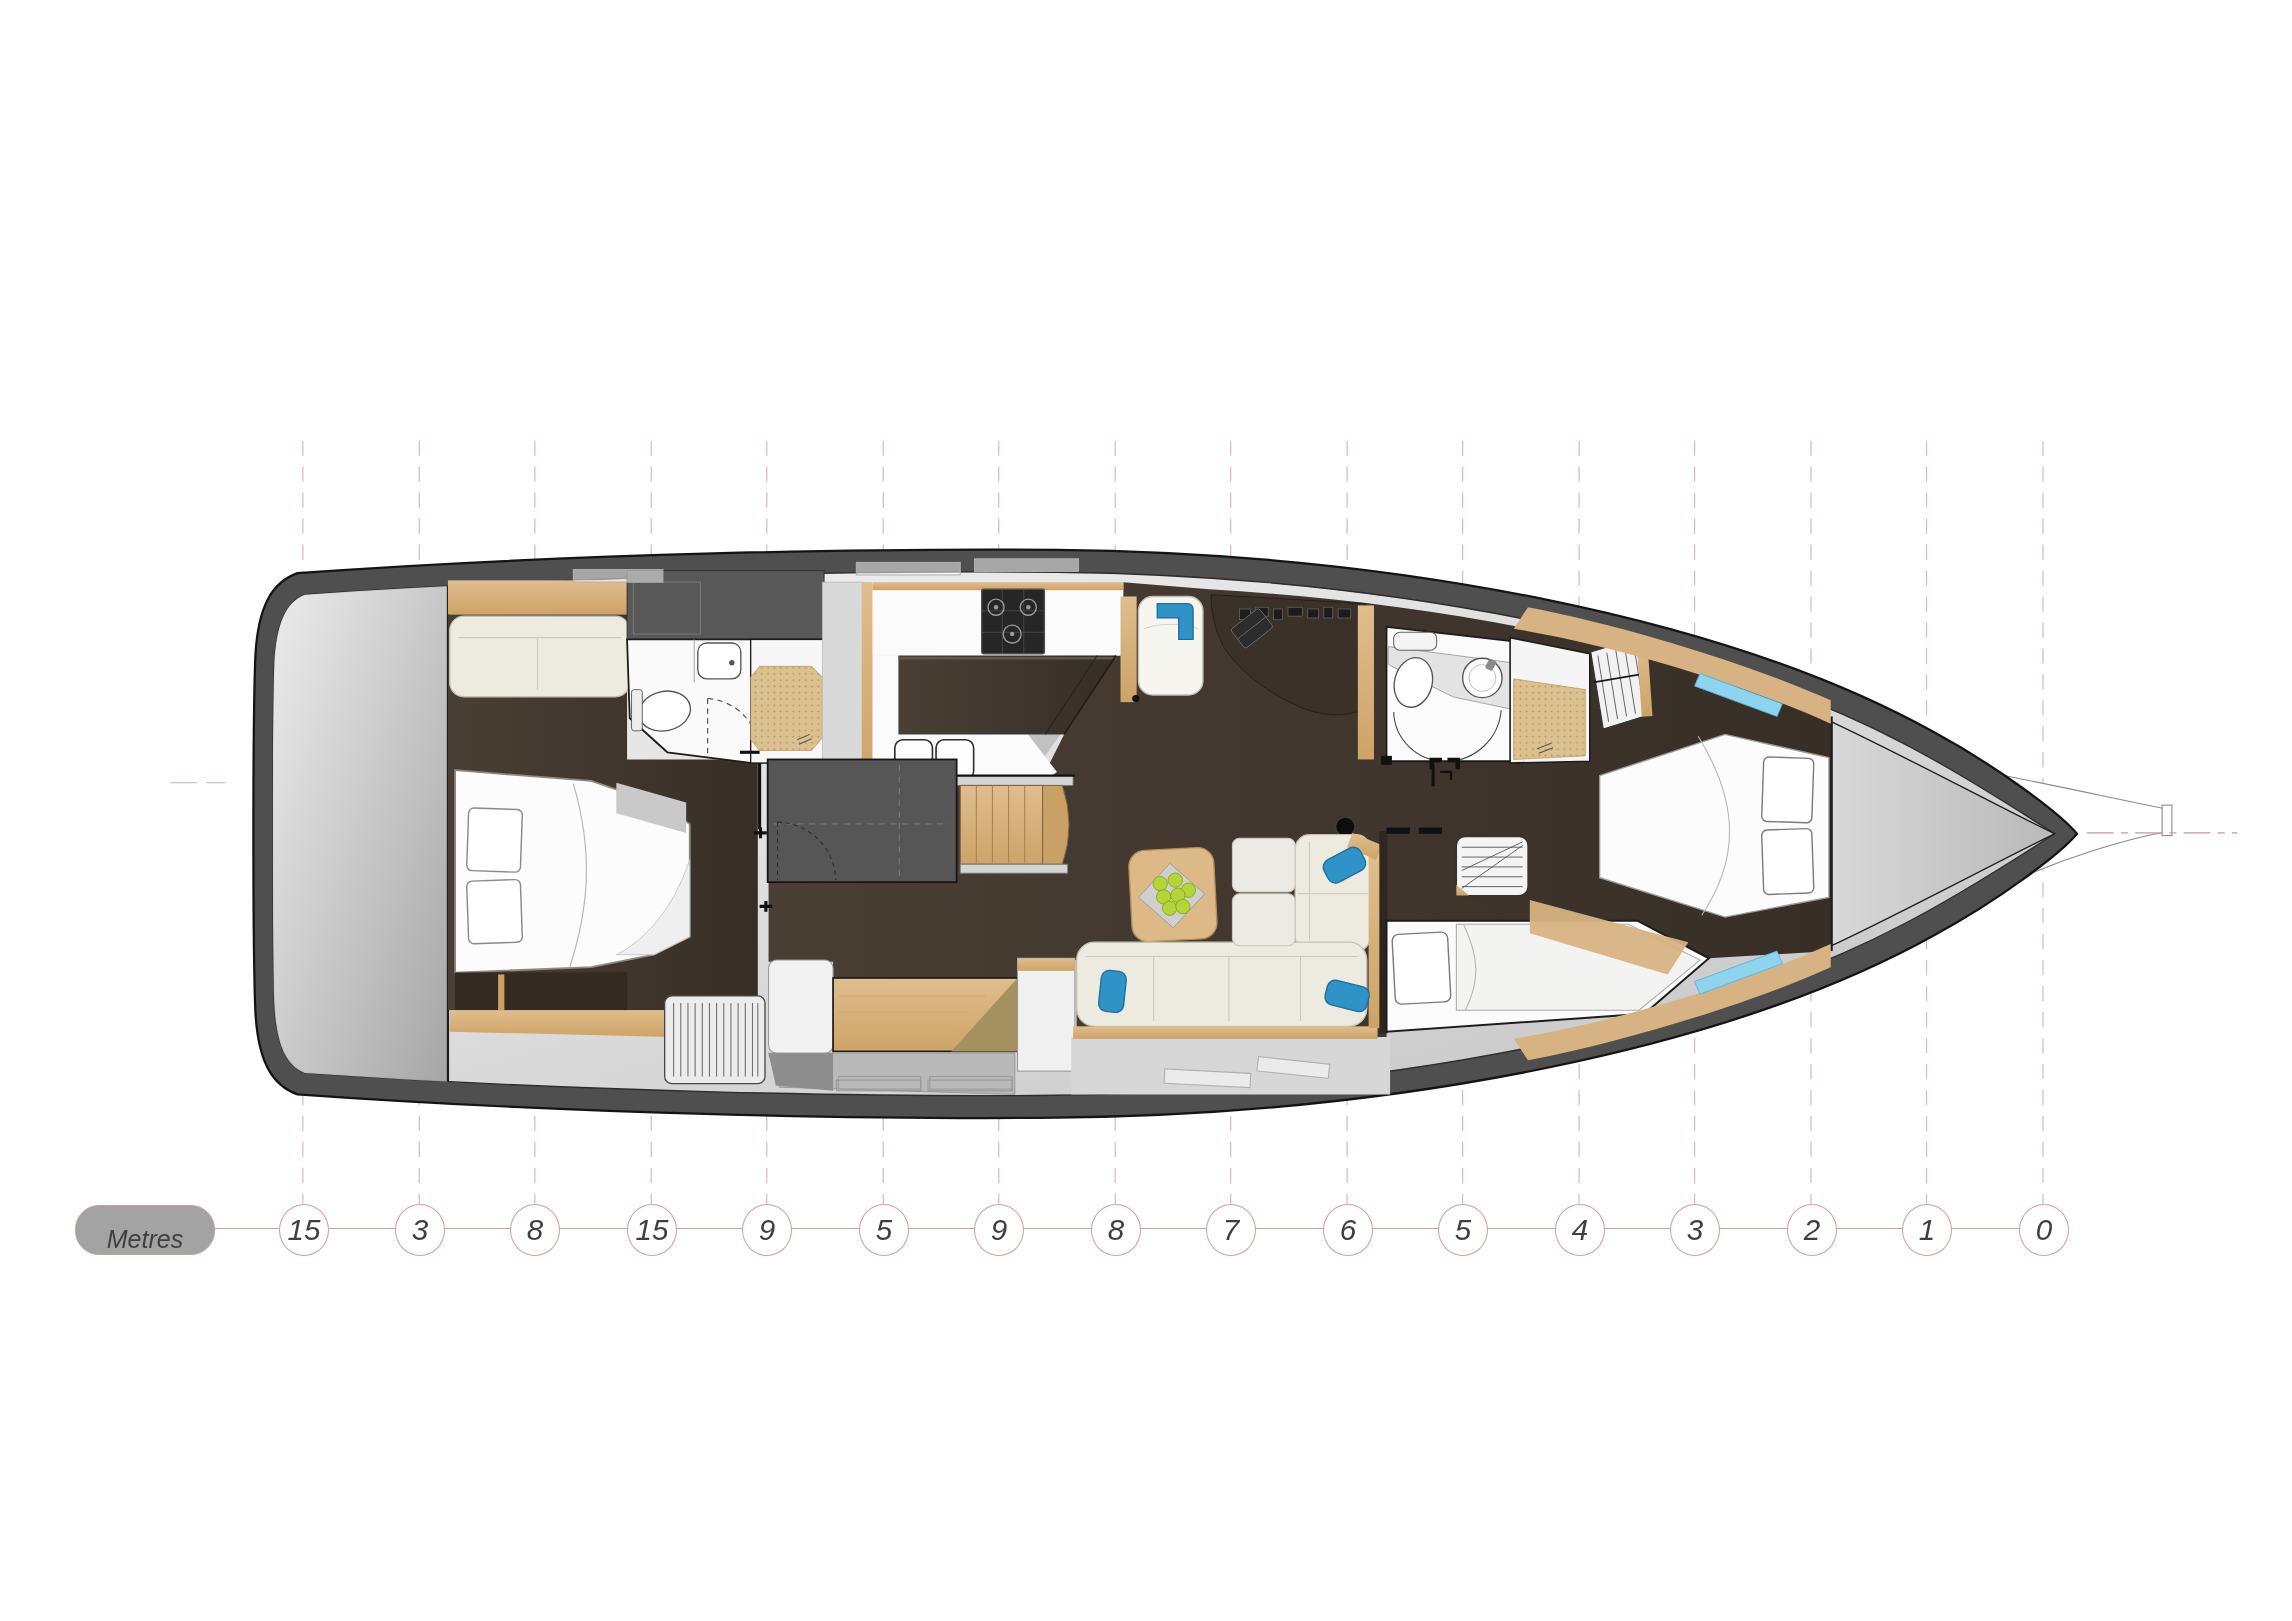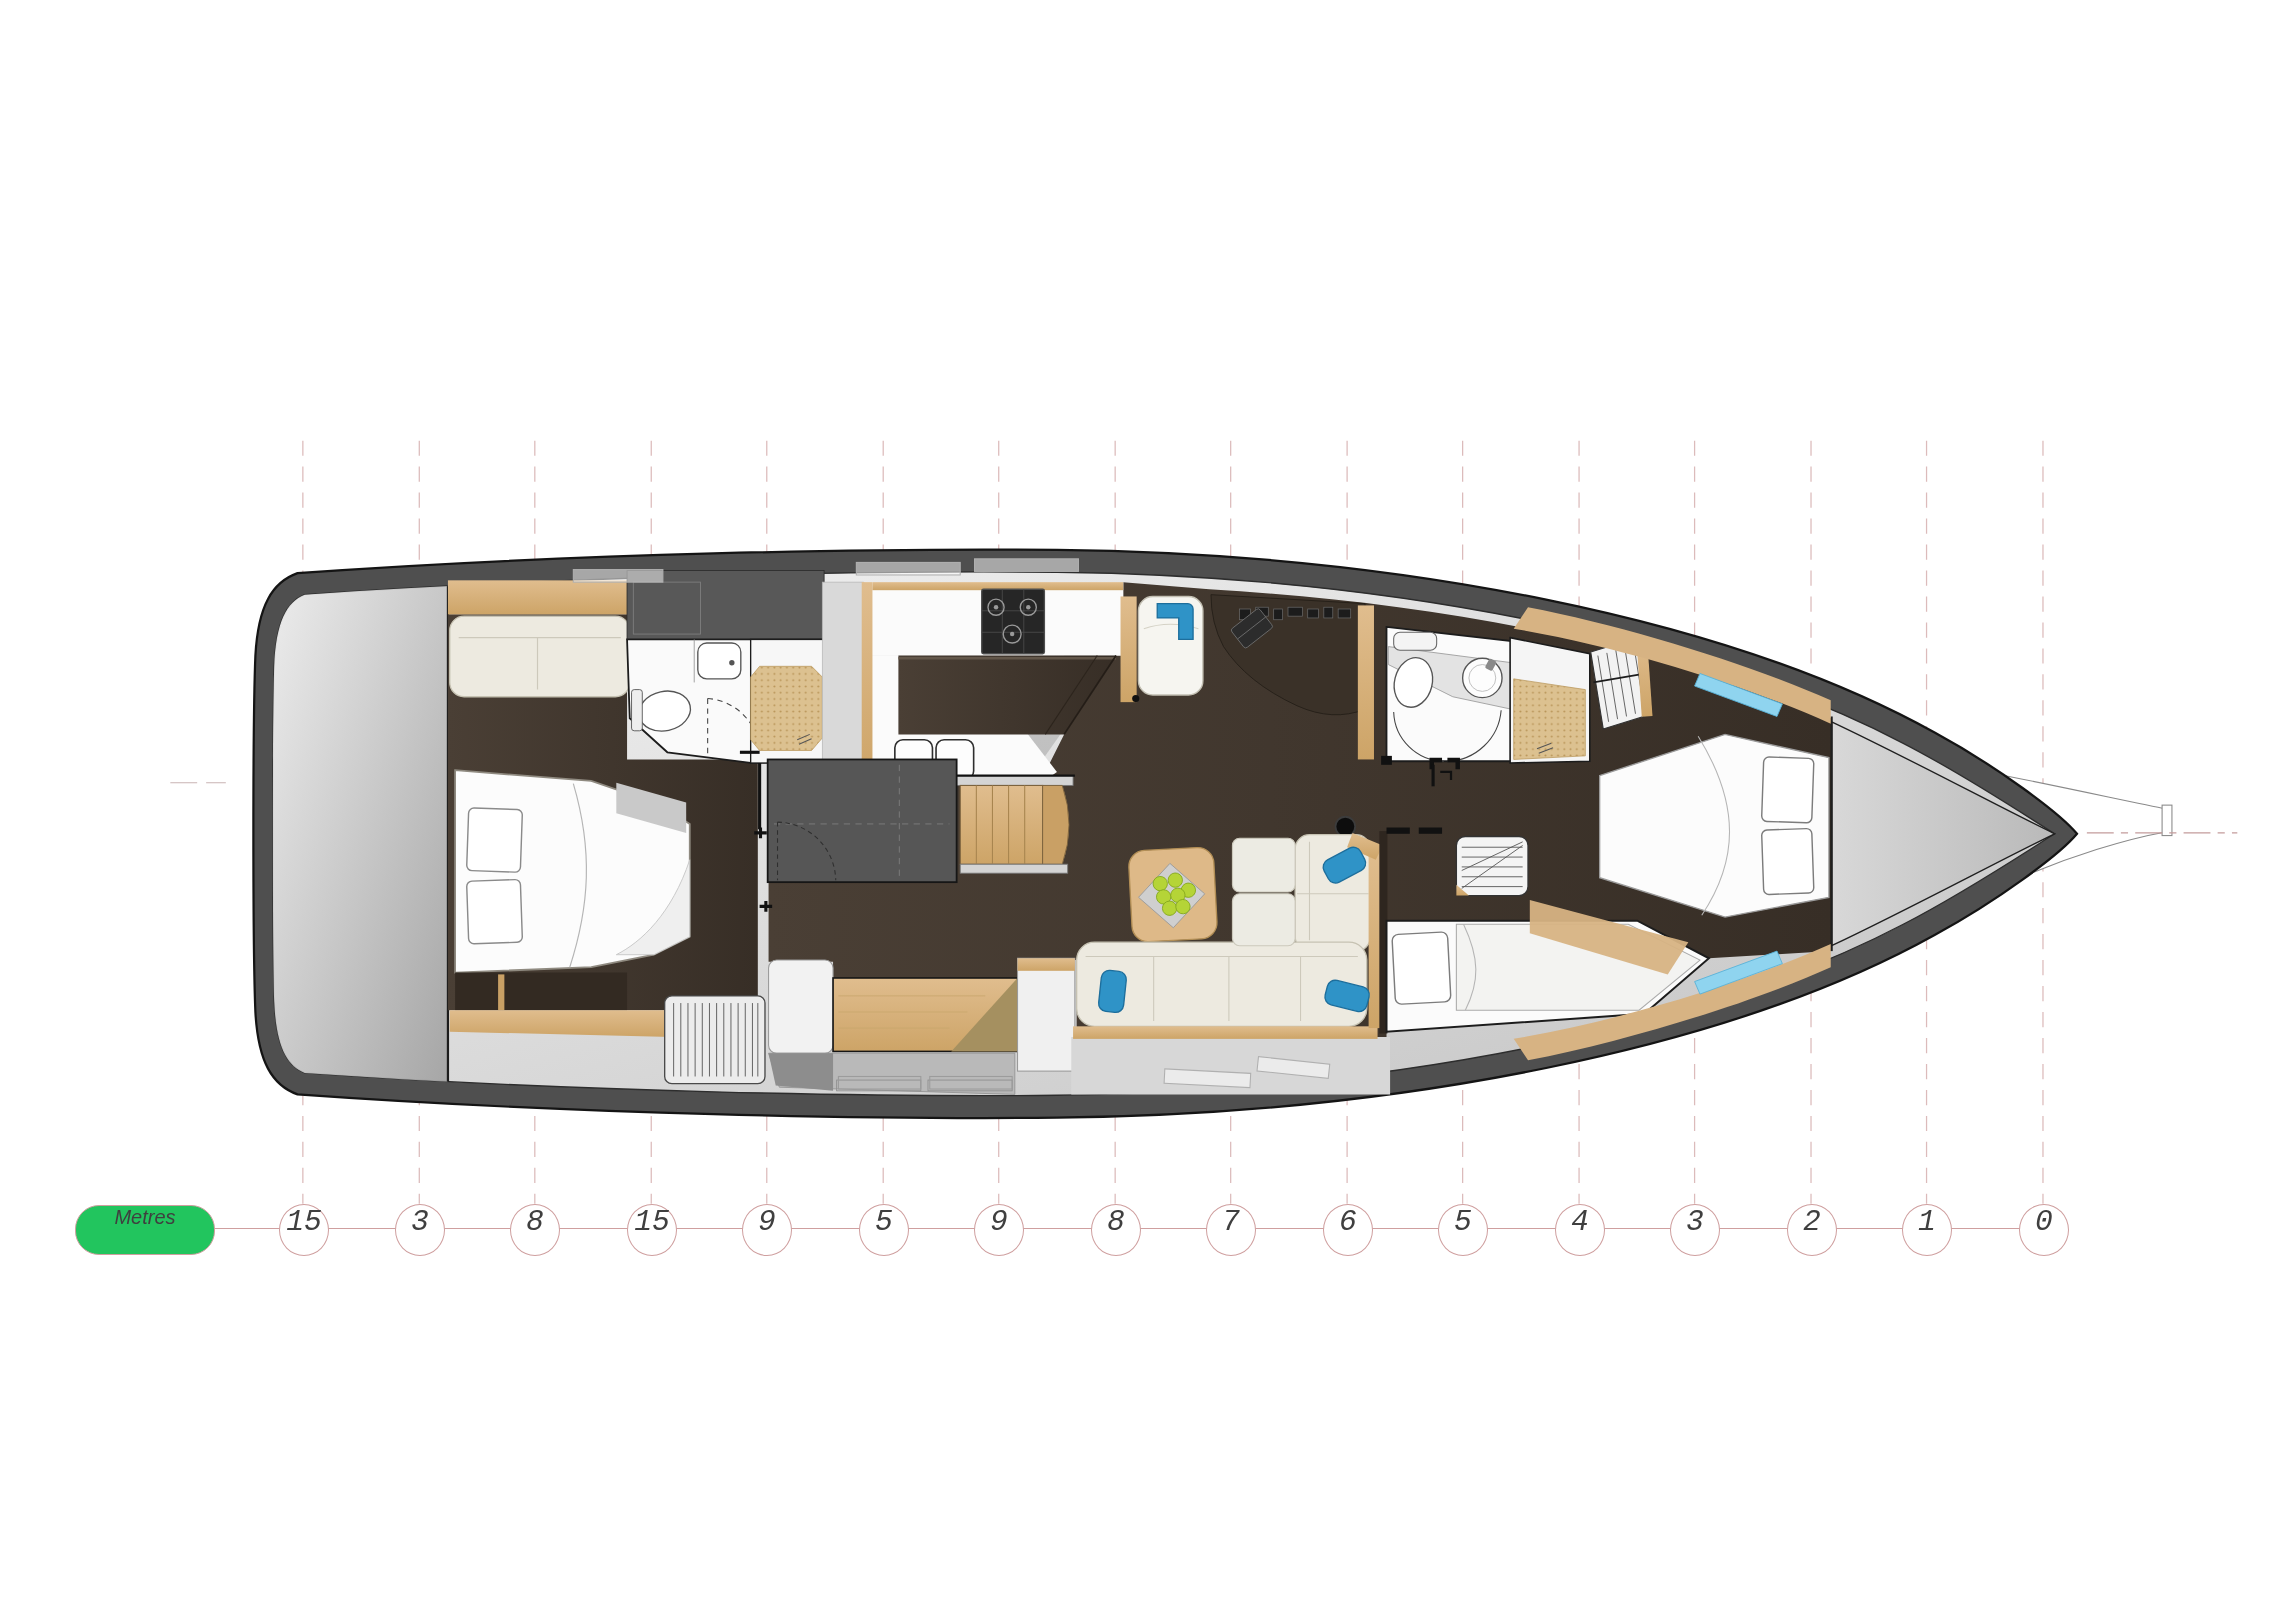--- a/index.html
+++ b/index.html
@@ -4,26 +4,26 @@
 <style>
   html,body{margin:0;padding:0;background:#ffffff;}
   #canvas{position:relative;width:2293px;height:1621px;background:#fff;overflow:hidden;
           font-family:"Liberation Sans", sans-serif;}
   #plan-svg{position:absolute;left:0;top:0;}
   
   .scale-row{position:absolute;left:0;top:0;width:2293px;height:1621px;pointer-events:none;}
   .scale-line{position:absolute;left:213px;top:1228px;width:1830px;height:0;
               border-top:1.3px solid #cf9f9f;}
   .unit-chip{position:absolute;left:75px;top:1205px;width:138px;height:48px;
-             border:1.3px solid #cf9f9f;border-radius:24px;background:#22c55e;
-             display:flex;align-items:flex-start;justify-content:center;
-             font-style:italic;font-size:20px;color:#3f3f3f;}
+             border:1.3px solid #cf9f9f;border-radius:24px;background:#a3a3a3;
+             display:flex;align-items:flex-end;justify-content:center;
+             font-style:italic;font-size:25px;color:#3f3f3f;}
   .tick{position:absolute;top:1204px;width:48px;height:50px;border:1.3px solid #cf9f9f;
-        border-radius:50%;background:#fff;display:flex;justify-content:center;
-        font-style:italic;font-size:29.6px;color:#3f3f3f;font-family:Liberation Mono, monospace;}
+        border-radius:50%;background:#fff;display:flex;align-items:center;justify-content:center;
+        font-style:italic;font-size:29.6px;color:#3f3f3f;}
   .t15{left:279px}.t14{left:395px}.t13{left:510px}.t12{left:627px}.t11{left:742px}
   .t10{left:859px}.t9{left:974px}.t8{left:1091px}.t7{left:1206px}.t6{left:1323px}
   .t5{left:1438px}.t4{left:1555px}.t3{left:1670px}.t2{left:1787px}.t1{left:1902px}.t0{left:2019px}
 </style>
 </head>
 <body>
 
 <div id="canvas">
 
 <svg id="plan-svg" width="2293" height="1621" viewBox="0 0 2560 1810">

